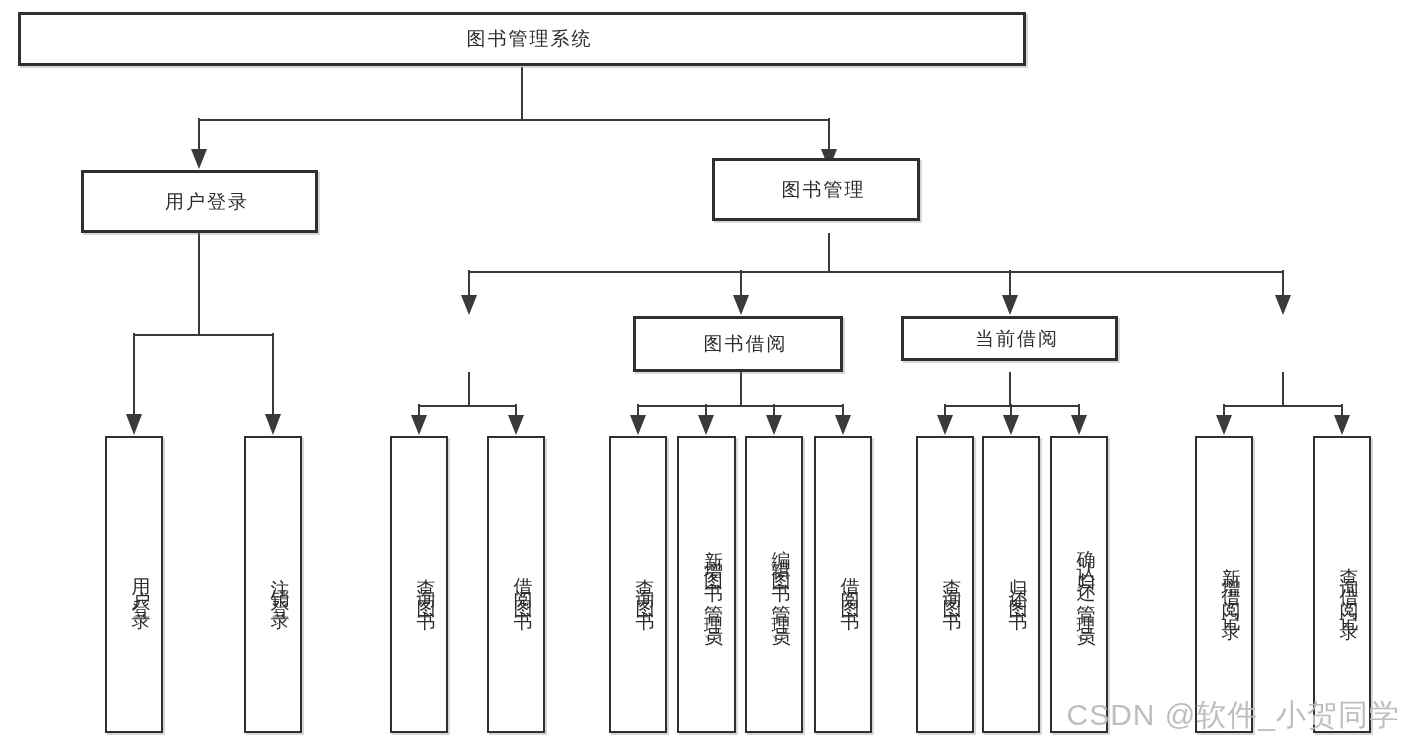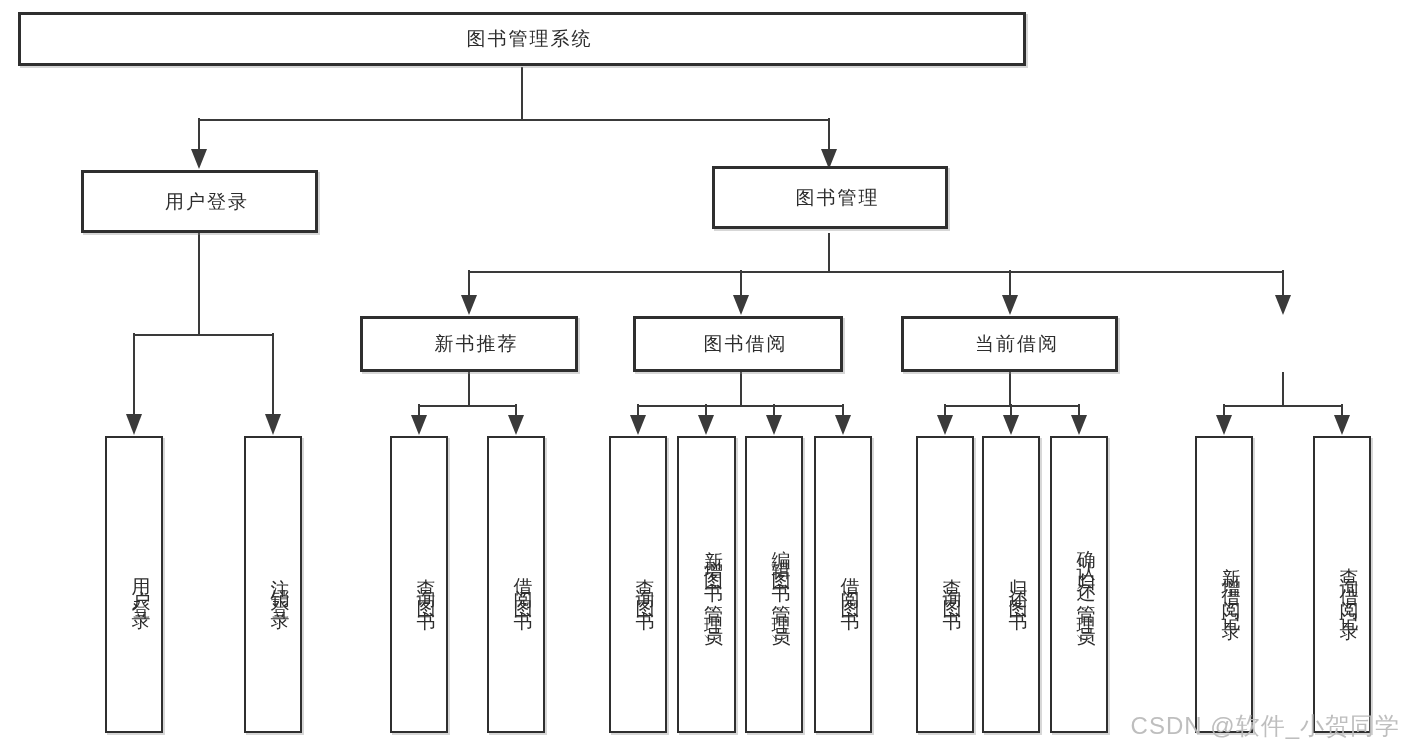--- a/index.html
+++ b/index.html
@@ -54,22 +54,22 @@
   }
   .box.leaf .lbl {
     writing-mode: vertical-rl;
     letter-spacing: 11px;
     font-size: 19px;
     line-height: 1;
   }
   .watermark {
     position: absolute;
     right: 5px;
-    bottom: 5px;
-    font-size: 24px;
+    bottom: 11px;
+    font-size: 30px;
     color: rgba(186,186,186,0.95);
     letter-spacing: 1px;
     white-space: nowrap;
     z-index: 5;
     margin-left: 16px;
   }
 </style>
 </head>
 <body>
 
@@ -125,31 +125,28 @@
     </g>
   </svg>
 
   <div class="box" style="left:18px;top:12px;width:1008px;height:54px">
     <span class="lbl">图书管理系统</span>
   </div>
 
   <div class="box" style="left:81px;top:170px;width:237px;height:63px">
     <span class="lbl">用户登录</span>
   </div>
-  <div class="box" style="left:712px;top:166px;width:236px;height:63px">
+  <div class="box" style="left:712px;top:158px;width:208px;height:63px">
     <span class="lbl">图书管理</span>
   </div>
 
-  <div class="box" style="left:360px;top:316px;width:218px;height:56px">
-    <span class="lbl">新书推荐</span>
-  </div>
   <div class="box" style="left:633px;top:316px;width:210px;height:56px">
     <span class="lbl">图书借阅</span>
   </div>
-  <div class="box" style="left:901px;top:316px;width:217px;height:56px">
+  <div class="box" style="left:901px;top:316px;width:217px;height:45px">
     <span class="lbl">当前借阅</span>
   </div>
 
   <div class="box leaf" style="left:105px;top:436px;width:58px;height:297px">
     <span class="lbl">用户登录</span>
   </div>
   <div class="box leaf" style="left:244px;top:436px;width:58px;height:297px">
     <span class="lbl">注销登录</span>
   </div>
 

